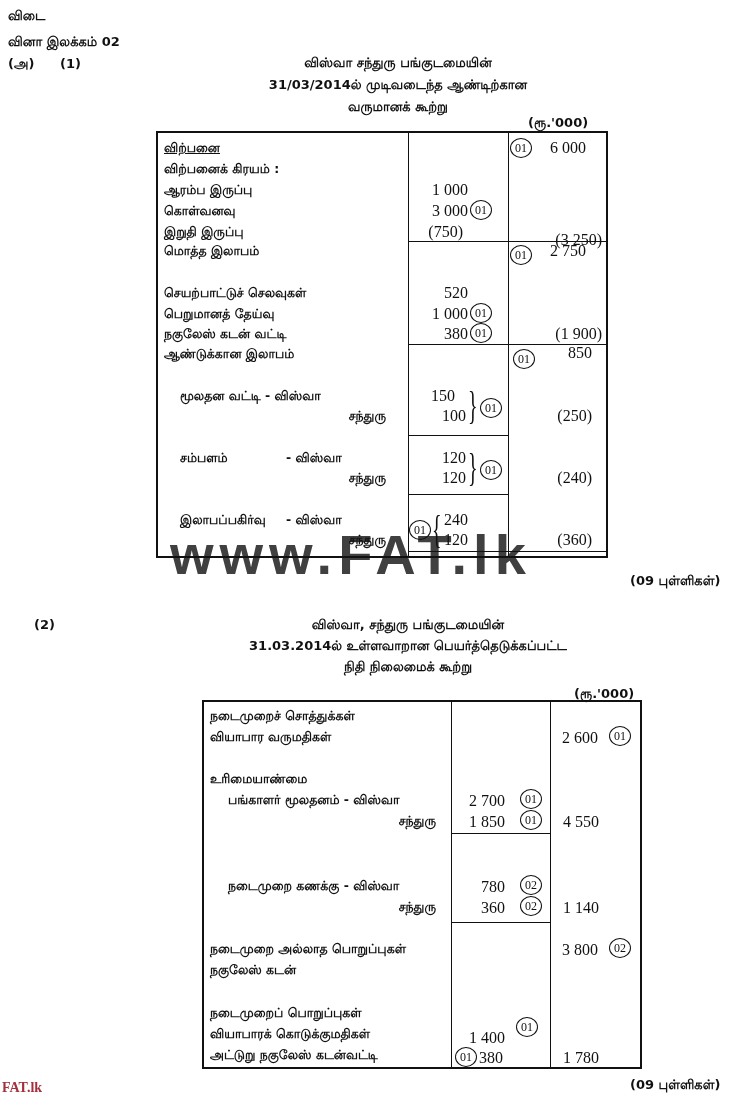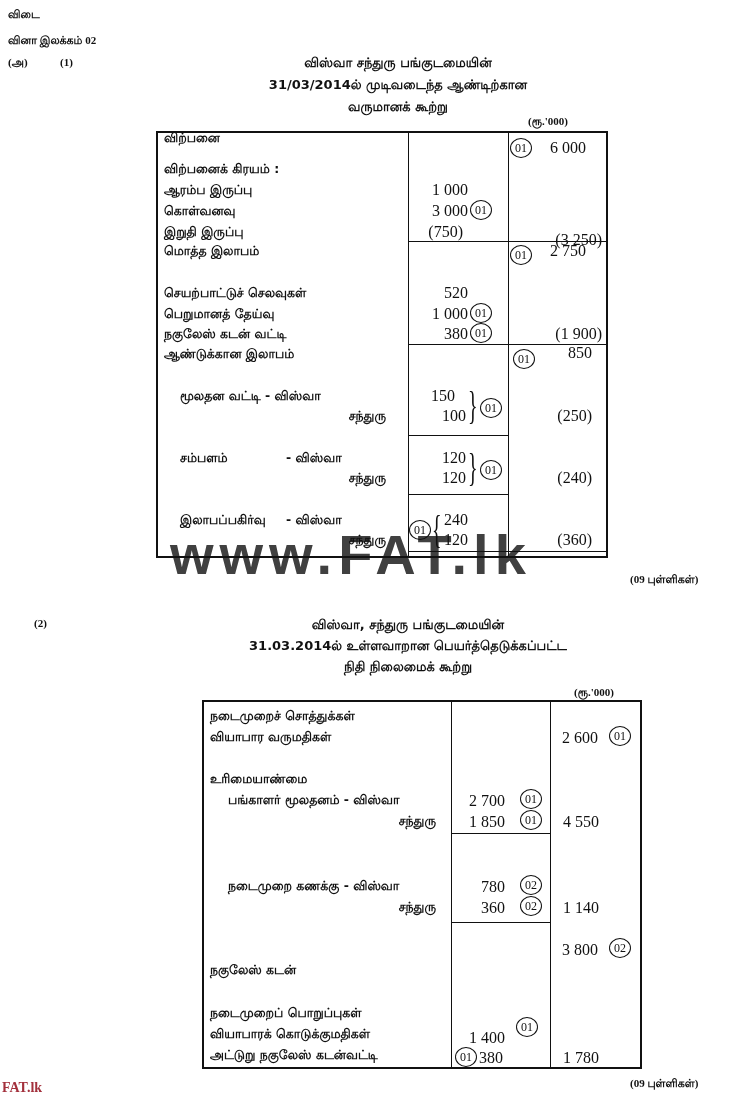--- a/index.html
+++ b/index.html
@@ -1,19 +1,19 @@
 <!DOCTYPE html>
 <html><head>
 <meta charset="utf-8">
 <style>
   html, body { margin:0; padding:0; background:#ffffff; }
   body { width:736px; height:1100px; position:relative; overflow:hidden;
          font-family:"DejaVu Sans", sans-serif; color:#111; }
   .abs { position:absolute; white-space:nowrap; }
-  .hdr { font-size:11px; font-weight:bold;font-family:Liberation Serif, serif; }
+  .hdr { font-size:13px; font-weight:bold; }
   .ctr { position:absolute; left:0; width:736px; text-align:center; font-size:13px; font-weight:bold; }
   .num { font-family:"Liberation Serif", serif; font-size:16px; }
   .tlabel { font-size:12.5px; font-weight:bold; }
   .tbl { position:absolute; border:2px solid #111; box-sizing:border-box; }
   .vline { position:absolute; top:0; bottom:0; border-left:1.5px solid #111; }
   .hline { position:absolute; border-top:1.5px solid #111; }
   .circ { position:absolute; width:22px; height:20px; border:1.3px solid #111; border-radius:50%;
           box-sizing:border-box; font-family:"Liberation Serif", serif; font-size:12px;
           text-align:center; line-height:18px; }
   .brace { position:absolute; font-family:"Liberation Serif", serif; font-size:28px; line-height:28px; font-weight:normal; }
@@ -44,21 +44,21 @@
   <div class="tbl" style="left:156px;top:131px;width:452px;height:427px;">
     <div class="vline" style="left:250px;"></div>
     <div class="vline" style="left:350px;"></div>
     <div class="hline" style="left:250px;width:198px;top:108px;"></div>
     <div class="hline" style="left:250px;width:198px;top:211px;"></div>
     <div class="hline" style="left:250px;width:100px;top:302px;"></div>
     <div class="hline" style="left:250px;width:100px;top:361px;"></div>
     <div class="hline" style="left:250px;width:198px;top:418px;"></div>
   </div>
 
-  <div class="abs tlabel" style="left:164px;top:130px;">விற்பனை</div>
+  <div class="abs tlabel" style="left:164px;top:140px;text-decoration:underline;">விற்பனை</div>
   <div class="abs tlabel" style="left:164px;top:161px;">விற்பனைக் கிரயம் :</div>
   <div class="abs tlabel" style="left:164px;top:182px;">ஆரம்ப இருப்பு</div>
   <div class="abs tlabel" style="left:164px;top:203px;">கொள்வனவு</div>
   <div class="abs tlabel" style="left:164px;top:224px;">இறுதி இருப்பு</div>
   <div class="abs tlabel" style="left:164px;top:243px;">மொத்த இலாபம்</div>
   <div class="abs tlabel" style="left:164px;top:285px;">செயற்பாட்டுச் செலவுகள்</div>
   <div class="abs tlabel" style="left:164px;top:306px;">பெறுமானத் தேய்வு</div>
   <div class="abs tlabel" style="left:164px;top:326px;text-align:center;">நகுலேஸ் கடன் வட்டி</div>
   <div class="abs tlabel" style="left:164px;top:346px;">ஆண்டுக்கான இலாபம்</div>
   <div class="abs tlabel" style="left:180px;top:388px;text-align:right;">மூலதன வட்டி - விஸ்வா</div>
@@ -122,20 +122,21 @@
     <div class="hline" style="left:247px;width:99px;top:220px;"></div>
   </div>
 
   <div class="abs tlabel" style="left:210px;top:708px;">நடைமுறைச் சொத்துக்கள்</div>
   <div class="abs tlabel" style="left:210px;top:729px;">வியாபார வருமதிகள்</div>
   <div class="abs tlabel" style="left:210px;top:771px;">உரிமையாண்மை</div>
   <div class="abs tlabel" style="left:228px;top:792px;">பங்காளர் மூலதனம் - விஸ்வா</div>
   <div class="abs tlabel r" style="left:340px;width:96px;top:813px;">சந்துரு</div>
   <div class="abs tlabel" style="left:228px;top:878px;">நடைமுறை கணக்கு - விஸ்வா</div>
   <div class="abs tlabel r" style="left:340px;width:96px;top:899px;">சந்துரு</div>
+  <div class="abs tlabel" style="left:210px;top:941px;">நடைமுறை அல்லாத பொறுப்புகள்</div>
   <div class="abs tlabel" style="left:210px;top:962px;">நகுலேஸ் கடன்</div>
   <div class="abs tlabel" style="left:210px;top:1005px;">நடைமுறைப் பொறுப்புகள்</div>
   <div class="abs tlabel" style="left:210px;top:1026px;">வியாபாரக் கொடுக்குமதிகள்</div>
   <div class="abs tlabel" style="left:210px;top:1047px;">அட்டுறு நகுலேஸ் கடன்வட்டி</div>
 
   <div class="abs num r" style="left:460px;width:45px;top:792px;">2 700</div>
   <div class="circ" style="left:520px;top:789px;">01</div>
   <div class="abs num r" style="left:460px;width:45px;top:813px;">1 850</div>
   <div class="circ" style="left:520px;top:810px;">01</div>
   <div class="abs num r" style="left:460px;width:45px;top:878px;">780</div>

